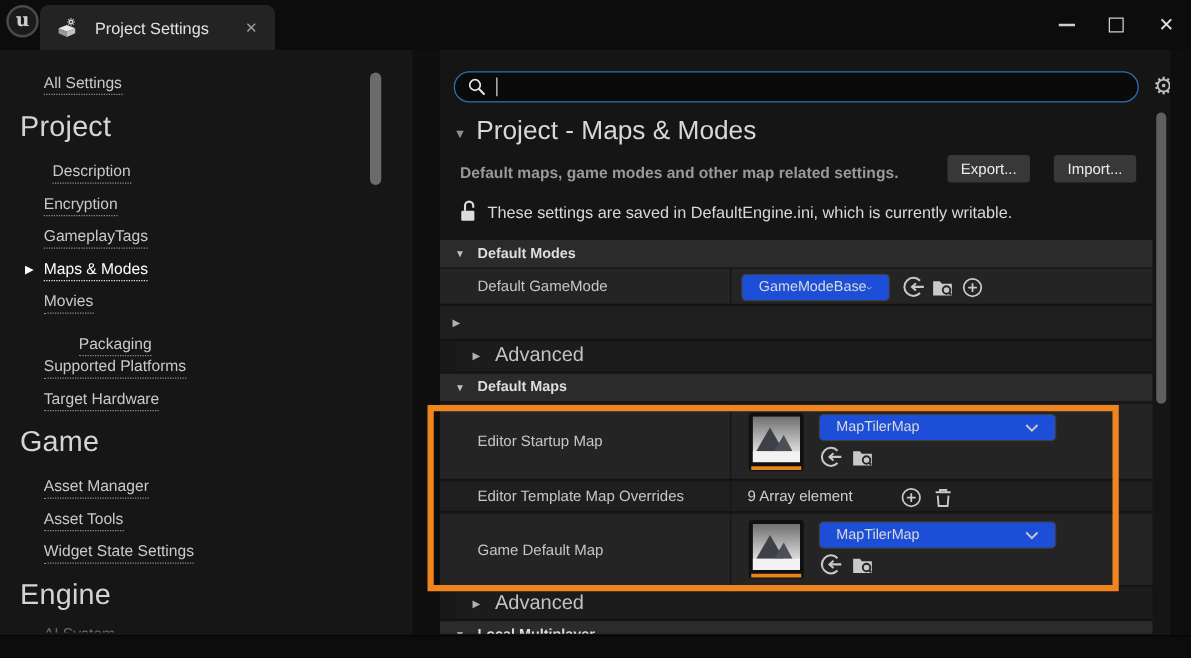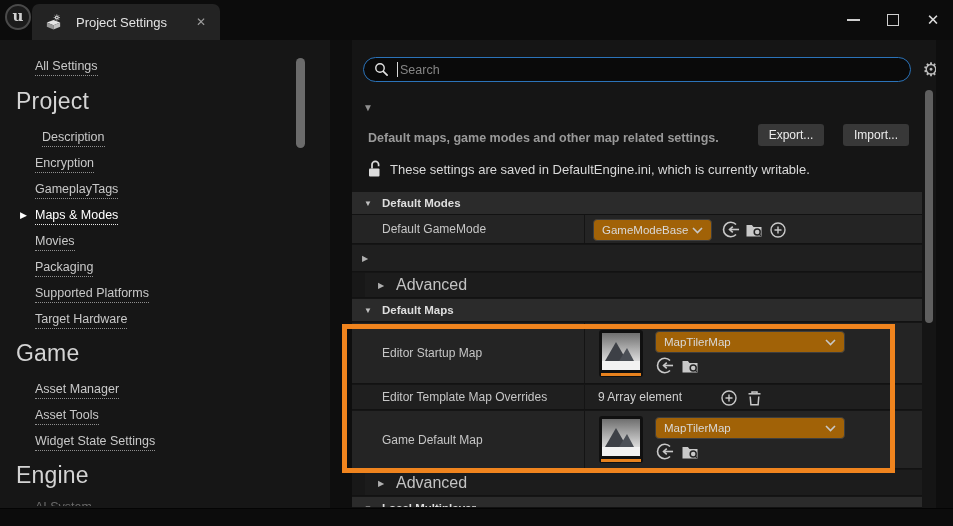--- a/index.html
+++ b/index.html
@@ -72,22 +72,22 @@
   .row .name .lbl{position:absolute;left:30px;top:50%;transform:translateY(-50%);font-size:12px;color:#c6c6c6;white-space:nowrap;}
   .sec-header{background:#2b2b2b;}
   .sec-header .hdr-caret{position:absolute;left:12px;top:50%;transform:translateY(-50%);font-size:8px;color:#c0c0c0;}
   .sec-header .hdr-lbl{position:absolute;left:30px;top:50%;transform:translateY(-50%);font-size:11.5px;font-weight:bold;color:#dedede;}
   .row-caret{position:absolute;left:10px;top:50%;transform:translateY(-50%);font-size:8px;color:#b0b0b0;}
   .adv-row{background:#1c1c1c;}
   .adv-row::before{content:"";position:absolute;left:0;top:0;width:13px;height:100%;background:#181818;}
   .adv-row .row-caret{left:26px;}
   .adv-row .adv-lbl{position:absolute;left:44px;top:50%;transform:translateY(-50%);font-size:16px;color:#c2c2c2;}
 
-  .dropdown{position:absolute;height:22px;background:#a16207;border:1px solid #3e3e3e;border-radius:4px;
-    display:flex;align-items:center;justify-content:space-between;padding:0 8px;}
+  .dropdown{position:absolute;height:22px;background:#1d4ed8;border:1px solid #3e3e3e;border-radius:4px;
+    display:flex;align-items:center;justify-content:space-between;padding:0 13px;}
   .dropdown .dd-lbl{font-size:11.5px;color:#d9d9d9;white-space:nowrap;}
   .icon-btn{position:absolute;width:19px;height:19px;display:flex;align-items:center;justify-content:center;}
   .val-text{position:absolute;font-size:12px;color:#cfcfcf;white-space:nowrap;}
 
   
   .thumb{position:absolute;width:44px;height:47px;background:#101010;border-radius:3px;}
   .thumb-img{position:absolute;left:3px;top:3px;width:38px;height:37px;overflow:hidden;}
   .thumb-underline{position:absolute;left:2px;bottom:1px;width:40px;height:3px;background:var(--asset-underline-orange);}
 
   
@@ -133,21 +133,21 @@
   <div class="sidebar">
     <a class="side-link" style="top:19px;">All Settings</a>
 
     <div class="side-heading" style="top:48px;">Project</div>
     <a class="side-link" style="top:90px;margin-left:7px;">Description</a>
     <a class="side-link" style="top:116px;">Encryption</a>
     <a class="side-link" style="top:142px;">GameplayTags</a>
     <span class="side-caret" style="top:170px;">▶</span>
     <a class="side-link active" style="top:168px;">Maps &amp; Modes</a>
     <a class="side-link" style="top:194px;">Movies</a>
-    <a class="side-link" style="top:220px;">Packaging</a>
+    <a class="side-link" style="top:228px;margin-left:28px;">Packaging</a>
     <a class="side-link" style="top:246px;">Supported Platforms</a>
     <a class="side-link" style="top:272px;">Target Hardware</a>
 
     <div class="side-heading" style="top:300px;">Game</div>
     <a class="side-link" style="top:342px;">Asset Manager</a>
     <a class="side-link" style="top:368px;">Asset Tools</a>
     <a class="side-link" style="top:394px;">Widget State Settings</a>
 
     <div class="side-heading" style="top:422px;">Engine</div>
     <div class="side-clip">AI System</div>
@@ -158,25 +158,25 @@
   <div class="gutter"></div>
 
   <div class="main">
 
     <div class="search-box">
       <svg width="15" height="15" viewBox="0 0 16 16">
         <circle cx="6.4" cy="6.4" r="4.5" fill="none" stroke="#e2e2e2" stroke-width="1.5"></circle>
         <path d="M9.9 9.9 L14 14" stroke="#e2e2e2" stroke-width="1.8" stroke-linecap="round"></path>
       </svg>
       <div class="search-caret"></div>
-      <input class="search-input" type="text" placeholder="Search" style="">
     </div>
     <div class="gear">⚙</div>
 
     <span class="title-caret">▼</span>
+    <div class="page-title">Project - Maps &amp; Modes</div>
     <div class="page-subtitle">Default maps, game modes and other map related settings.</div>
     <div class="btn btn-export">Export...</div>
     <div class="btn btn-import">Import...</div>
 
     <svg class="lock-icon" width="16" height="19" viewBox="0 0 16 19">
       <rect x="2" y="9.5" width="10.5" height="8" rx="1" fill="#dcdcdc"></rect>
       <path d="M5 9.5 V5.6 a3.3 3.3 0 0 1 6.6 0 V7.2" fill="none" stroke="#dcdcdc" stroke-width="1.7"></path>
     </svg>
     <div class="config-notice">These settings are saved in DefaultEngine.ini, which is currently writable.</div>
 

